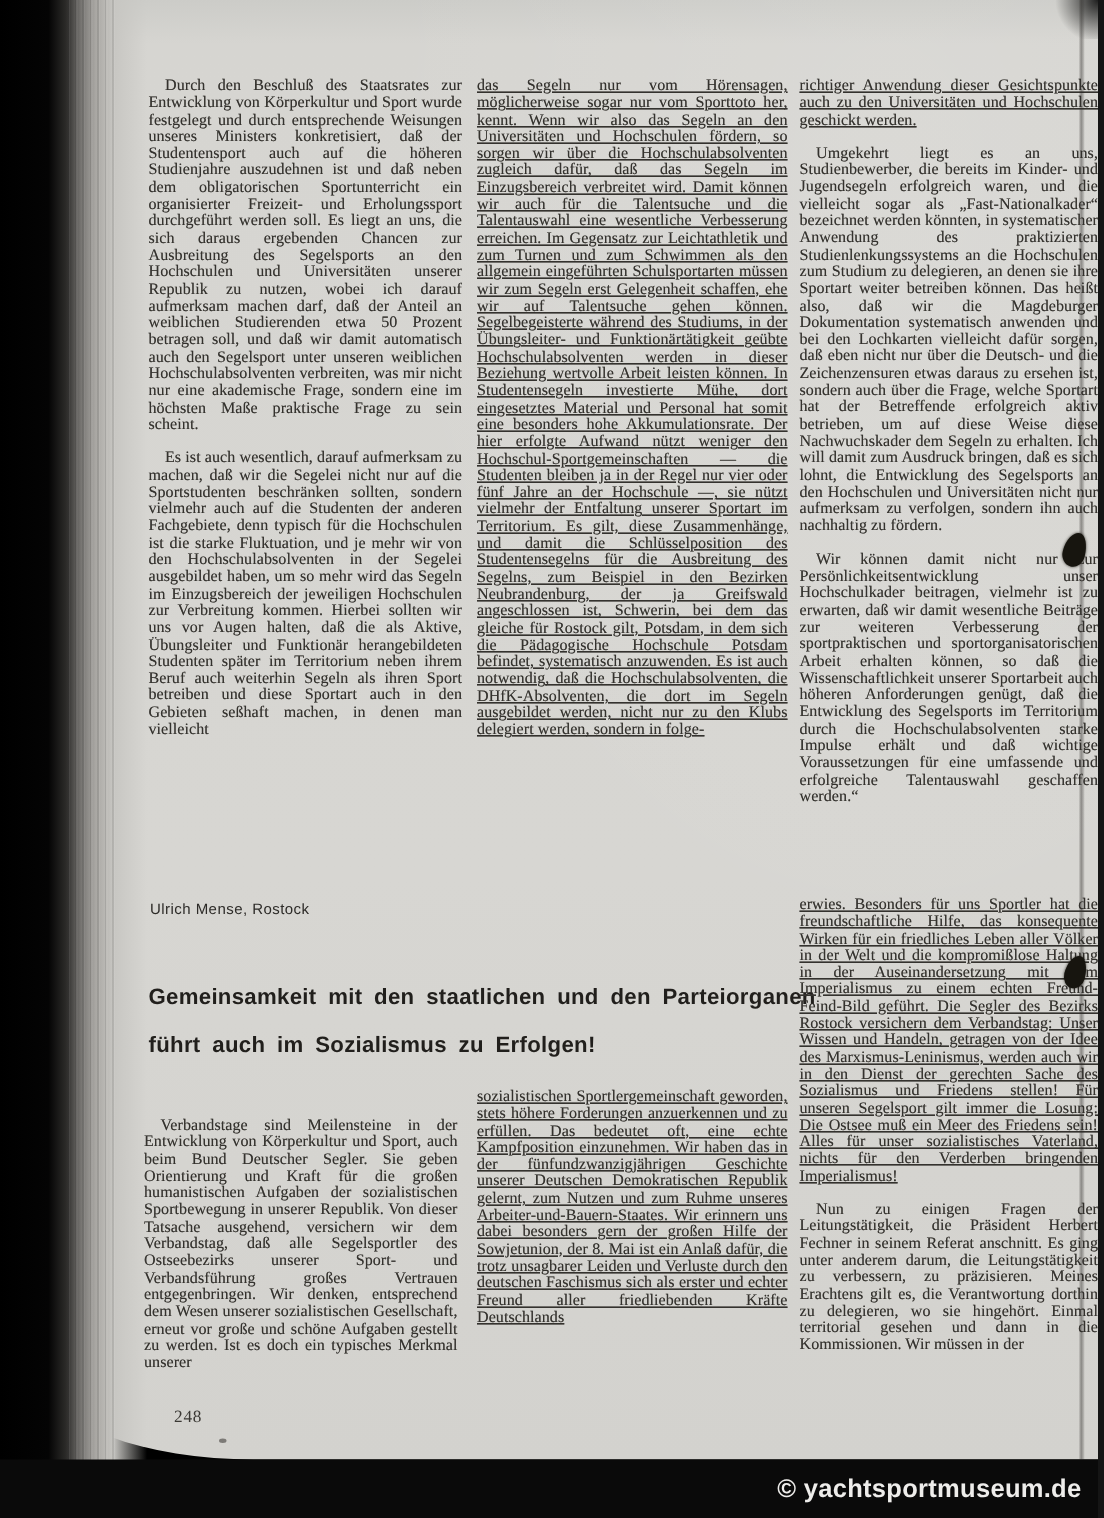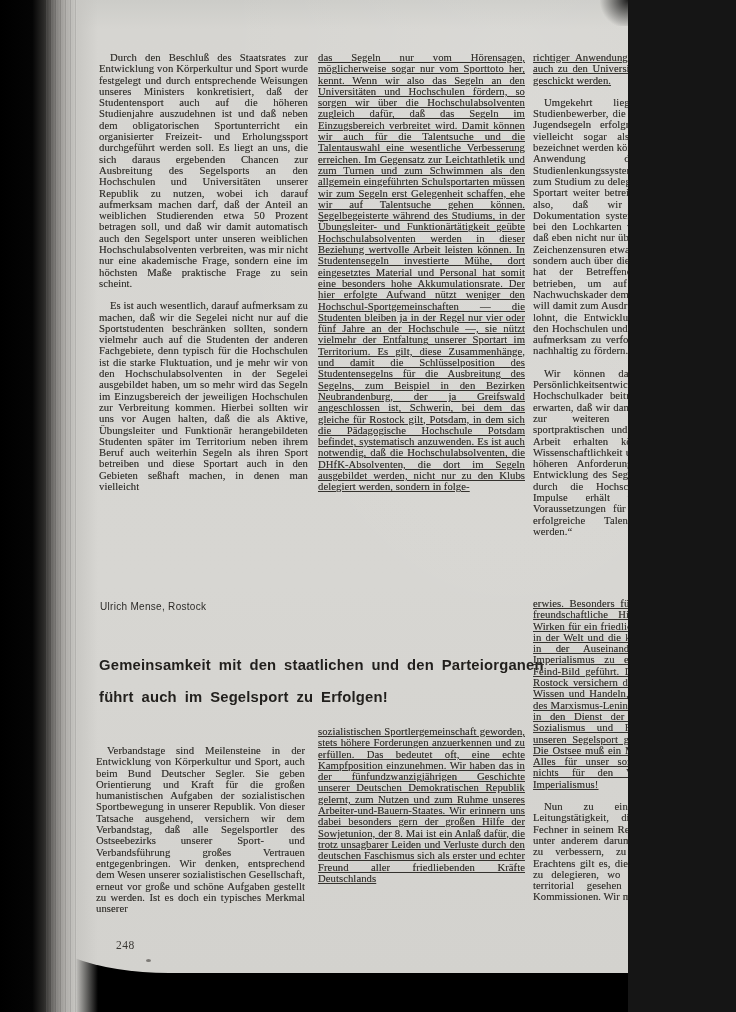--- a/index.html
+++ b/index.html
@@ -1,17 +1,17 @@
 <!DOCTYPE html>
 <html lang="de"><head>
 <meta charset="utf-8">
 <style>
   html,body { margin:0; padding:0; background:#151515; }
   .scan {
-    position:relative; width:628px; height:1012px; overflow:hidden;
+    position:relative; width:732px; height:1012px; overflow:hidden;
     background:#000; font-family:"Liberation Serif", serif;
   }
   
   .page {
     position:absolute; left:34px; top:0; right:0; bottom:39px;
     background-color:#d6d5d1;
     background-image:
       radial-gradient(ellipse at 80% 12%, rgba(255,255,255,0.10), rgba(255,255,255,0) 45%),
       linear-gradient(180deg, #ccccc8 0%, #d6d5d1 3%, #d7d6d2 60%, #d3d2ce 100%);
     border-bottom-left-radius:135px 52px;
@@ -109,21 +109,21 @@
   </div>
   <div class="col" id="top-col3">
     <p class="cont">richtiger Anwendung dieser Gesichtspunkte auch zu den Universitäten und Hochschulen geschickt werden.</p>
     <p>Umgekehrt liegt es an uns, Studienbewerber, die bereits im Kinder- und Jugendsegeln erfolgreich waren, und die vielleicht sogar als „Fast-Nationalkader“ bezeichnet werden könnten, in systematischer Anwendung des praktizierten Studienlenkungssystems an die Hochschulen zum Studium zu delegieren, an denen sie ihre Sportart weiter betreiben können. Das heißt also, daß wir die Magdeburger Dokumentation systematisch anwenden und bei den Lochkarten vielleicht dafür sorgen, daß eben nicht nur über die Deutsch- und die Zeichenzensuren etwas daraus zu ersehen ist, sondern auch über die Frage, welche Sportart hat der Betreffende erfolgreich aktiv betrieben, um auf diese Weise diese Nachwuchskader dem Segeln zu erhalten. Ich will damit zum Ausdruck bringen, daß es sich lohnt, die Entwicklung des Segelsports an den Hochschulen und Universitäten nicht nur aufmerksam zu verfolgen, sondern ihn auch nachhaltig zu fördern.</p>
     <p>Wir können damit nicht nur zur Persönlichkeitsentwicklung unser Hochschulkader beitragen, vielmehr ist zu erwarten, daß wir damit wesentliche Beiträge zur weiteren Verbesserung der sportpraktischen und sportorganisatorischen Arbeit erhalten können, so daß die Wissenschaftlichkeit unserer Sportarbeit auch höheren Anforderungen genügt, daß die Entwicklung des Segelsports im Territorium durch die Hochschulabsolventen starke Impulse erhält und daß wichtige Voraussetzungen für eine umfassende und erfolgreiche Talentauswahl geschaffen werden.“</p>
   </div>
 
   <div class="author">Ulrich Mense, Rostock</div>
   <div class="title">
     <div>Gemeinsamkeit mit den staatlichen und den Parteiorganen</div>
-    <div>führt auch im Segelsport zu Erfolgen!</div>
+    <div>führt auch im Sozialismus zu Erfolgen!</div>
   </div>
 
   <div class="col" id="low-col1">
     <p>Verbandstage sind Meilensteine in der Entwicklung von Körperkultur und Sport, auch beim Bund Deutscher Segler. Sie geben Orientierung und Kraft für die großen humanistischen Aufgaben der sozialistischen Sportbewegung in unserer Republik. Von dieser Tatsache ausgehend, versichern wir dem Verbandstag, daß alle Segelsportler des Ostseebezirks unserer Sport- und Verbandsführung großes Vertrauen entgegenbringen. Wir denken, entsprechend dem Wesen unserer sozialistischen Gesellschaft, erneut vor große und schöne Aufgaben gestellt zu werden. Ist es doch ein typisches Merkmal unserer</p>
   </div>
   <div class="col" id="low-col2">
     <p class="cont">sozialistischen Sportlergemeinschaft geworden, stets höhere Forderungen anzuerkennen und zu erfüllen. Das bedeutet oft, eine echte Kampfposition einzunehmen. Wir haben das in der fünfundzwanzigjährigen Geschichte unserer Deutschen Demokratischen Republik gelernt, zum Nutzen und zum Ruhme unseres Arbeiter-und-Bauern-Staates. Wir erinnern uns dabei besonders gern der großen Hilfe der Sowjetunion, der 8. Mai ist ein Anlaß dafür, die trotz unsagbarer Leiden und Verluste durch den deutschen Faschismus sich als erster und echter Freund aller friedliebenden Kräfte Deutschlands</p>
   </div>
   <div class="col" id="low-col3">
     <p class="cont">erwies. Besonders für uns Sportler hat die freundschaftliche Hilfe, das konsequente Wirken für ein friedliches Leben aller Völker in der Welt und die kompromißlose Haltung in der Auseinandersetzung mit dem Imperialismus zu einem echten Freund-Feind-Bild geführt. Die Segler des Bezirks Rostock versichern dem Verbandstag: Unser Wissen und Handeln, getragen von der Idee des Marxismus-Leninismus, werden auch wir in den Dienst der gerechten Sache des Sozialismus und Friedens stellen! Für unseren Segelsport gilt immer die Losung: Die Ostsee muß ein Meer des Friedens sein! Alles für unser sozialistisches Vaterland, nichts für den Verderben bringenden Imperialismus!</p>
@@ -131,14 +131,17 @@
   </div>
 
   <div class="pagenum">248</div>
   <div class="speck"></div>
 
   <div class="spine"></div>
   <div class="fold-line"></div>
   <div class="blot b1"></div>
   <div class="blot b2"></div>
 
+  <div class="bar">
+    <span class="wm">© yachtsportmuseum.de</span>
+  </div>
 
 </div>
 
 </body></html>

